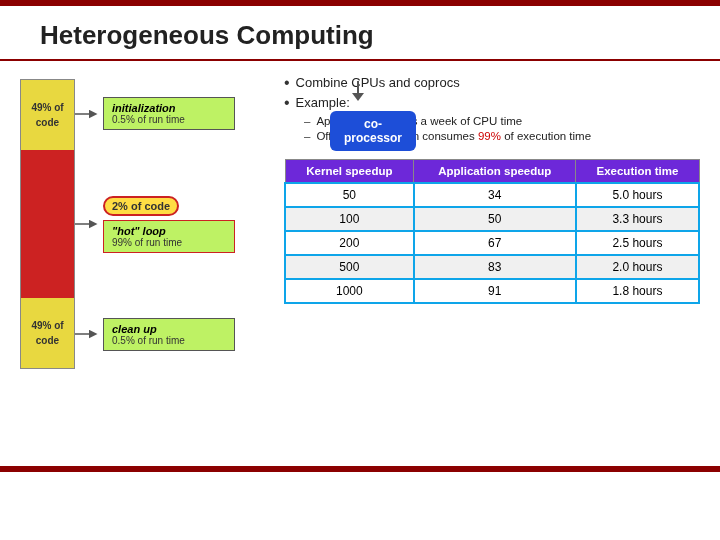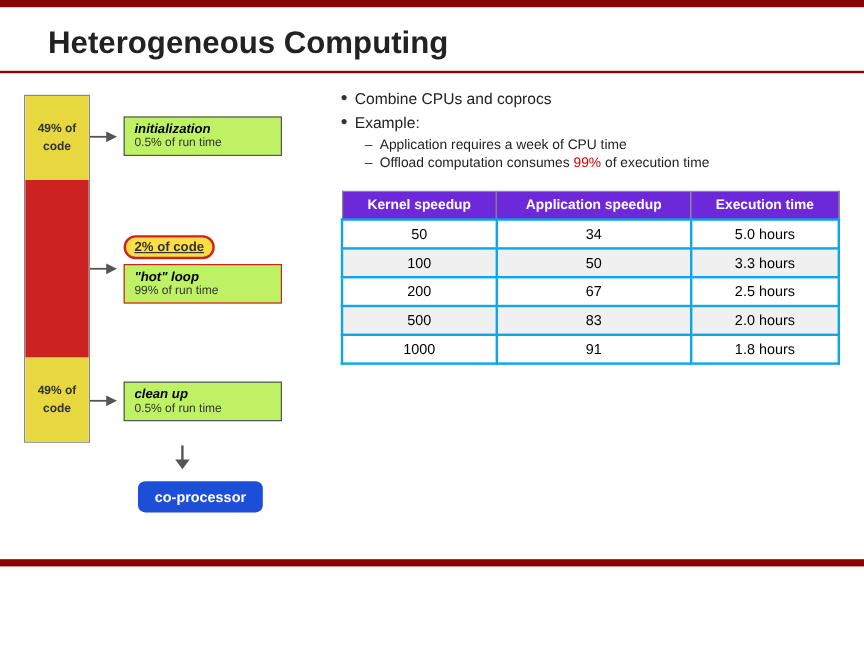--- a/index.html
+++ b/index.html
@@ -55,21 +55,20 @@
       padding: 14px 20px 10px 20px;
       gap: 10px;
       height: 440px;
     }
 
     
     .left-section {
       width: 240px;
       flex-shrink: 0;
       display: flex;
-      flex-direction: column;
       align-items: flex-start;
       position: relative;
       padding-top: 4px;
     }
 
     .co-processor-box {
       background: #1d4ed8;
       color: #fff;
       font-weight: bold;
       font-size: 12px;
@@ -318,21 +317,21 @@
 
         <div class="labels-col" style="width:140px; display:flex; flex-direction:column; justify-content:space-between; padding-top:18px; padding-bottom:18px;">
 
           <div class="lbox">
             <div class="lbox-title">initialization</div>
             <div class="lbox-sub">0.5% of run time</div>
           </div>
 
           <div style="display:flex; flex-direction:column; gap:4px;">
             <div style="display:flex; align-items:center; gap:4px;">
-              <div style="background:#ffdd44; border:2px solid #cc2222; padding:2px 7px; font-size:11px; font-weight:bold; color:#333; border-radius:10px;text-decoration:underline;">2% of code</div>
+              <div style="background:#ffdd44; border:2px solid #cc2222; padding:2px 7px; font-size:11px; font-weight:bold; color:#333; border-radius:10px;">2% of code</div>
             </div>
             <div class="lbox" style="border-color:#cc2222;">
               <div class="lbox-title">"hot" loop</div>
               <div class="lbox-sub">99% of run time</div>
             </div>
           </div>
 
           <div class="lbox">
             <div class="lbox-title">clean up</div>
             <div class="lbox-sub">0.5% of run time</div>

